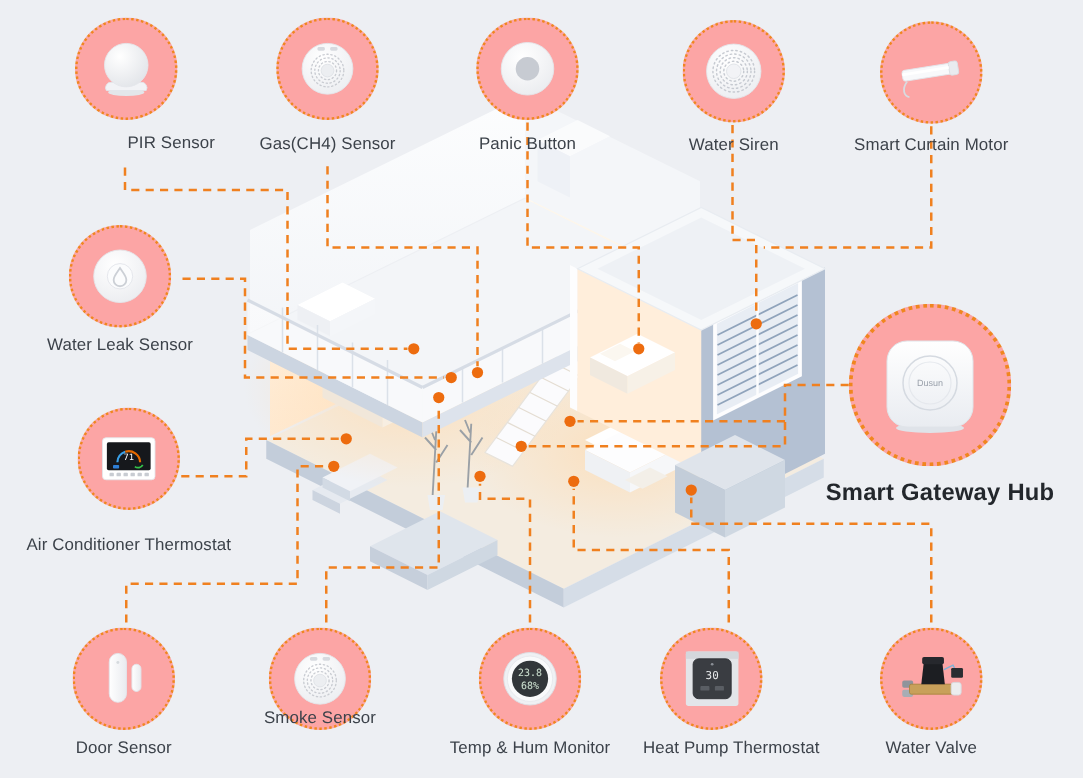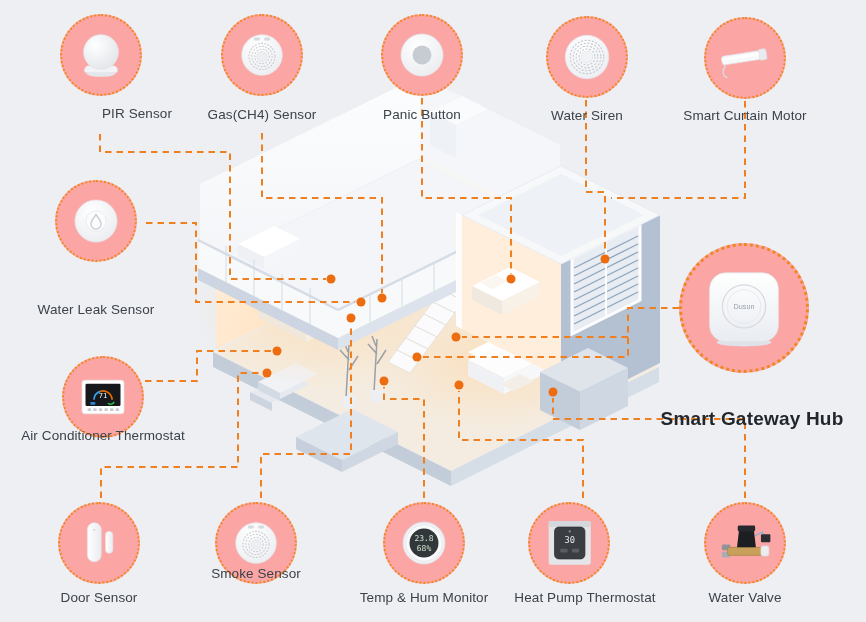--- a/index.html
+++ b/index.html
@@ -296,22 +296,22 @@
      <stop offset="0" stop-color="#ffffff"></stop>
                 <stop offset="1" stop-color="#e7e9ed"></stop>
               </radialGradient>
             </defs>
    <circle cx="40" cy="40" r="29" fill="url(#wlg)" stroke="#e3e6ea"></circle>
    <circle cx="40" cy="40" r="14" fill="#fbfcfd" stroke="#e2e5ea"></circle>
    <path d="M40,31 c4,6 7,9 7,13 a7,7 0 1 1 -14,0 c0,-4 3,-7 7,-13 z" fill="none" stroke="#ccd0d6" stroke-width="2"></path>
           </svg>
         </span>
       </div>
-      <div class="dev-label" style="left: 96px; top: 268px; margin-top: 34px;">Water Leak Sensor</div>
-      <div class="device" style="left: 62px; top: 356px; height: 82px; width: 82px;">
+      <div class="dev-label" style="left: 96px; top: 268px;">Water Leak Sensor</div>
+      <div class="device" style="left: 62px; top: 326px; height: 82px; width: 82px;">
         <span class="icon">
           <svg width="62" height="56" viewBox="0 0 80 80">
    <rect x="10" y="16" width="60" height="48" rx="4" fill="#ffffff" stroke="#e4e6ea"></rect>
    <rect x="15" y="21" width="50" height="32" rx="2" fill="#16181c"></rect>
    <path d="M27,44 a13,13 0 0 1 9,-12" fill="none" stroke="#3aa0e8" stroke-width="2.5"></path>
    <path d="M36,32 a13,13 0 0 1 17,12" fill="none" stroke="#e66a00" stroke-width="2.5"></path>
    <text x="40" y="42" text-anchor="middle" font-size="10" fill="#ffffff" font-family="DejaVu Sans Mono, monospace">71</text>
    <path d="M47,49 a6,6 0 0 0 9,-2" fill="none" stroke="#35c24a" stroke-width="2"></path>
    <rect x="22" y="47" width="7" height="4" rx="1" fill="#2e7fd6"></rect>
    <g fill="#c8ccd2">
@@ -336,21 +336,21 @@
               </linearGradient>
             </defs>
    <ellipse cx="60" cy="103" rx="34" ry="5" fill="#dfe3e9"></ellipse>
    <rect x="17" y="16" width="86" height="86" rx="20" fill="url(#gwg)" stroke="#e0e4e9"></rect>
    <circle cx="60" cy="58" r="27" fill="none" stroke="#d5dae1" stroke-width="1.5"></circle>
    <circle cx="60" cy="58" r="21" fill="none" stroke="#e5e8ed" stroke-width="1.2"></circle>
    <text x="60" y="61" text-anchor="middle" font-size="9" fill="#9aa1ab" font-family="Liberation Sans, sans-serif">Dusun</text>
           </svg>
         </span>
       </div>
-      <div class="dev-label hub" style="left: 752px; top: 384px; margin-top: 24px;">Smart Gateway Hub</div>
+      <div class="dev-label hub" style="left: 752px; top: 384px;">Smart Gateway Hub</div>
       <div class="device" style="left: 58px; top: 502px; height: 82px; width: 82px;">
         <span class="icon">
           <svg width="58" height="58" viewBox="0 0 80 80">
    <defs>
               <linearGradient id="drg" x1="0" y1="0" x2="1" y2="0">
      <stop offset="0" stop-color="#ffffff"></stop>
                 <stop offset="1" stop-color="#e9ebef"></stop>
               </linearGradient>
             </defs>
    <rect x="24" y="12" width="19" height="54" rx="9.5" fill="url(#drg)" stroke="#e2e5ea"></rect>

